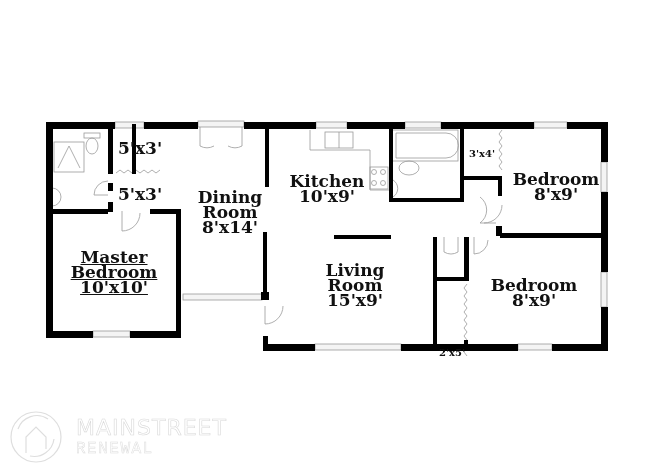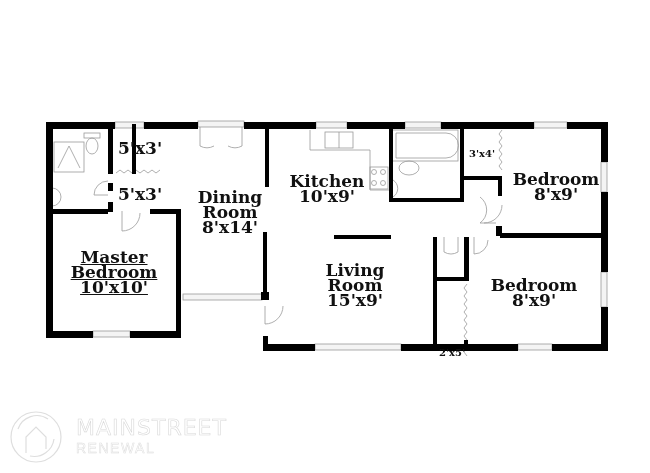--- a/index.html
+++ b/index.html
@@ -2,21 +2,21 @@
 <html><head>
 <meta charset="utf-8">
 <style>
   html, body { margin:0; padding:0; background:#ffffff; }
   body { width:650px; height:473px; position:relative; overflow:hidden; font-family:"DejaVu Serif", serif; }
   svg { position:absolute; left:0; top:0; }
   .lbl { position:absolute; text-align:center; font-family:"DejaVu Serif", serif; font-weight:bold; color:#111; line-height:15px; font-size:17px; transform:translateX(-50%); white-space:nowrap; }
   .lbl.small { font-size:10px; line-height:12px; }
   .logo { position:absolute; left:8px; top:398px; width:220px; height:50px;margin-top:15px; }
   .logo-text1 { position:absolute; left:68px; top:2px; font-family:"DejaVu Sans", sans-serif; font-size:22px; color:#ececec; letter-spacing:1px; -webkit-text-stroke:0.6px #d9d9d9; color:transparent; }
-  .logo-text2 { position:absolute; left:68px; top:27px; font-family:Liberation Sans, sans-serif; font-size:14px; color:transparent; letter-spacing:1.5px; -webkit-text-stroke:0.5px #dcdcdc; }
+  .logo-text2 { position:absolute; left:68px; top:27px; font-family:Liberation Mono, monospace; font-size:16px; color:transparent; letter-spacing:1.5px; -webkit-text-stroke:0.5px #dcdcdc; }
 </style>
 </head>
 <body>
 
 <svg width="650" height="473" viewBox="0 0 650 473">
 
   <g stroke="#9a9a9a" stroke-width="0.8" fill="none">
 
     <rect x="54" y="142" width="30" height="30"></rect>
     <line x1="58" y1="168" x2="69" y2="146"></line>

